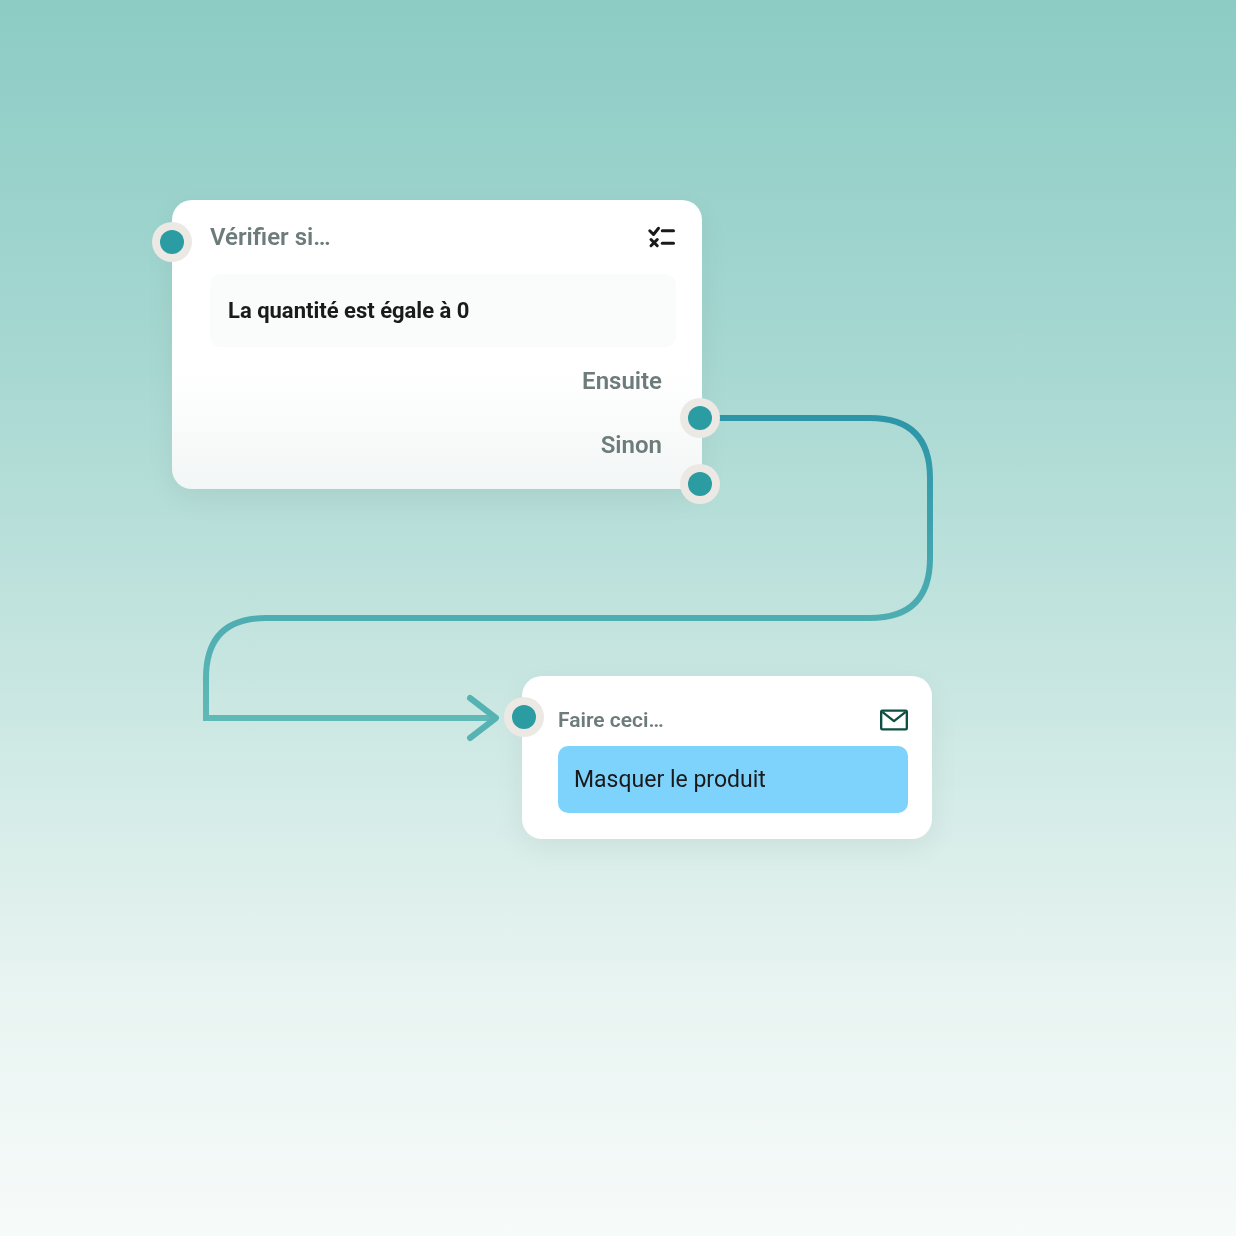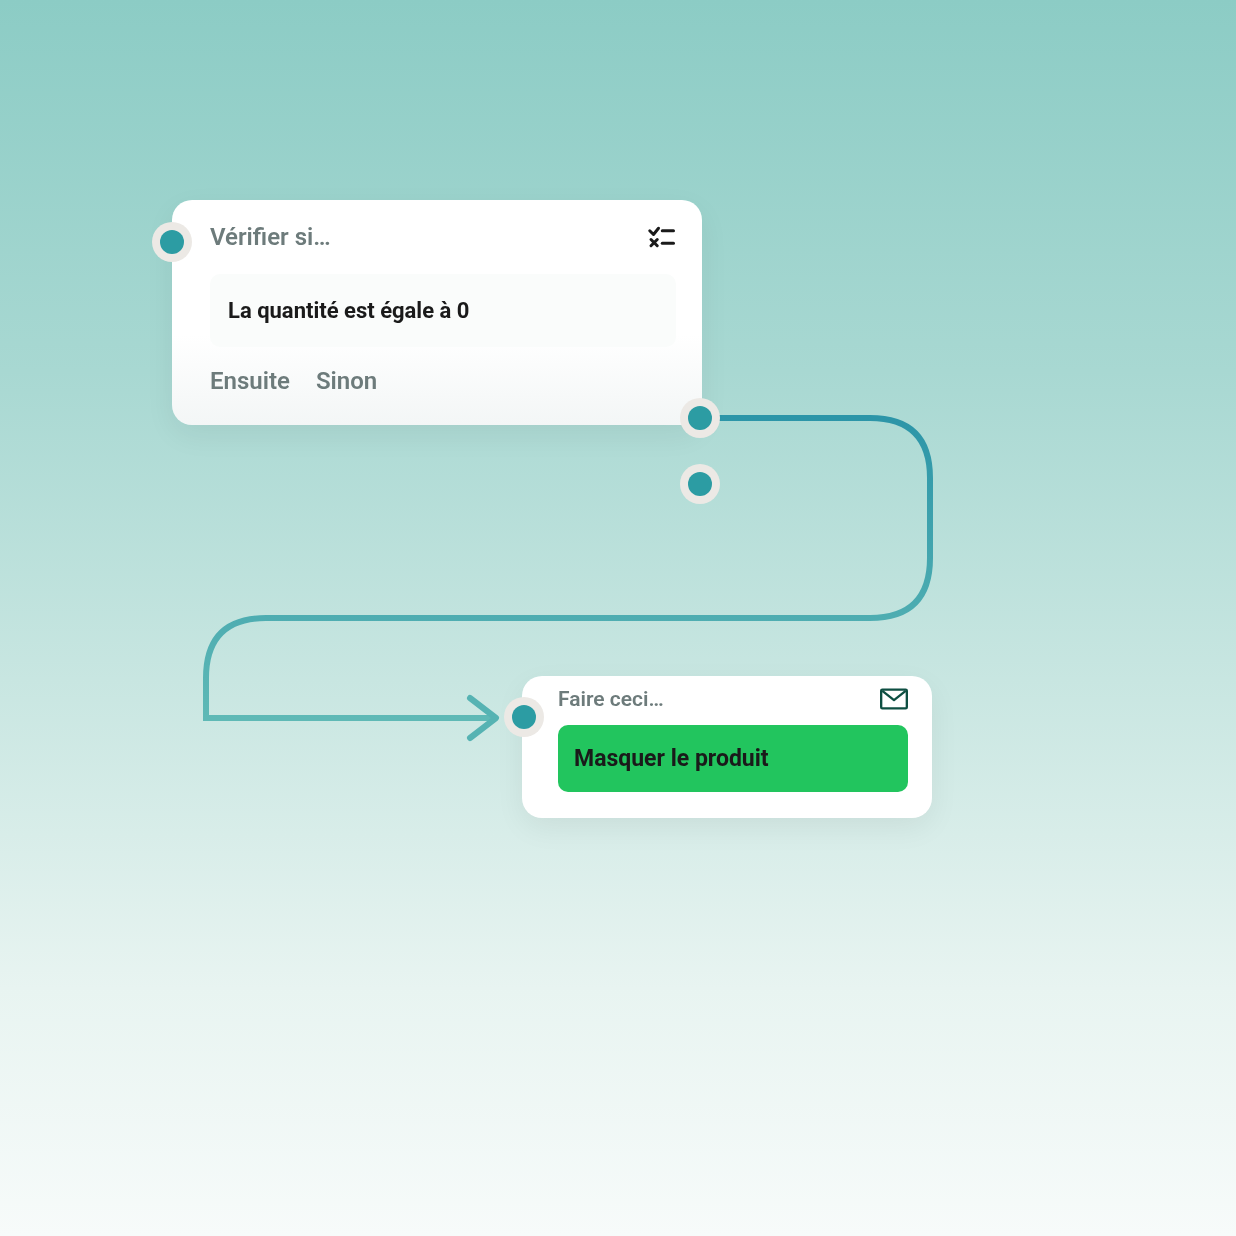--- a/index.html
+++ b/index.html
@@ -46,47 +46,47 @@
     background: #fafcfb;
     border-radius: 10px;
     padding: 24px 18px;
     font-size: 22px;
     font-weight: 700;
     color: #1a1a1a;
   }
   .outputs {
     margin-top: 20px;
     display: flex;
-    flex-direction: row;
+    flex-direction: column;
     align-items: flex-end;
-    gap: 26px;
+    gap: 36px;
     padding-right: 14px;
     font-size: 24px;
     font-weight: 600;
     color: #6d7b7b;
   }
   .output-row {
     display: flex;
     align-items: center;
     gap: 14px;
   }
 
   
   .node-action {
     left: 522px;
     top: 676px;
     width: 410px;
-    padding: 11px 24px 26px 36px;
+    padding: 32px 24px 26px 36px;
   }
   .node-action .node-header { margin-bottom: 14px; }
   .node-action .node-title { font-size: 21px; }
   .node-action .node-body {
-    background: #22c55e;
+    background: #7dd3fc;
     font-size: 23px;
-    font-weight: 700;
+    font-weight: 400;
     padding: 20px 16px;
   }
 
   
   .port-halo {
     position: absolute;
     width: 40px; height: 40px;
     border-radius: 50%;
     background: #ece9e5;
     display: flex; align-items: center; justify-content: center;

